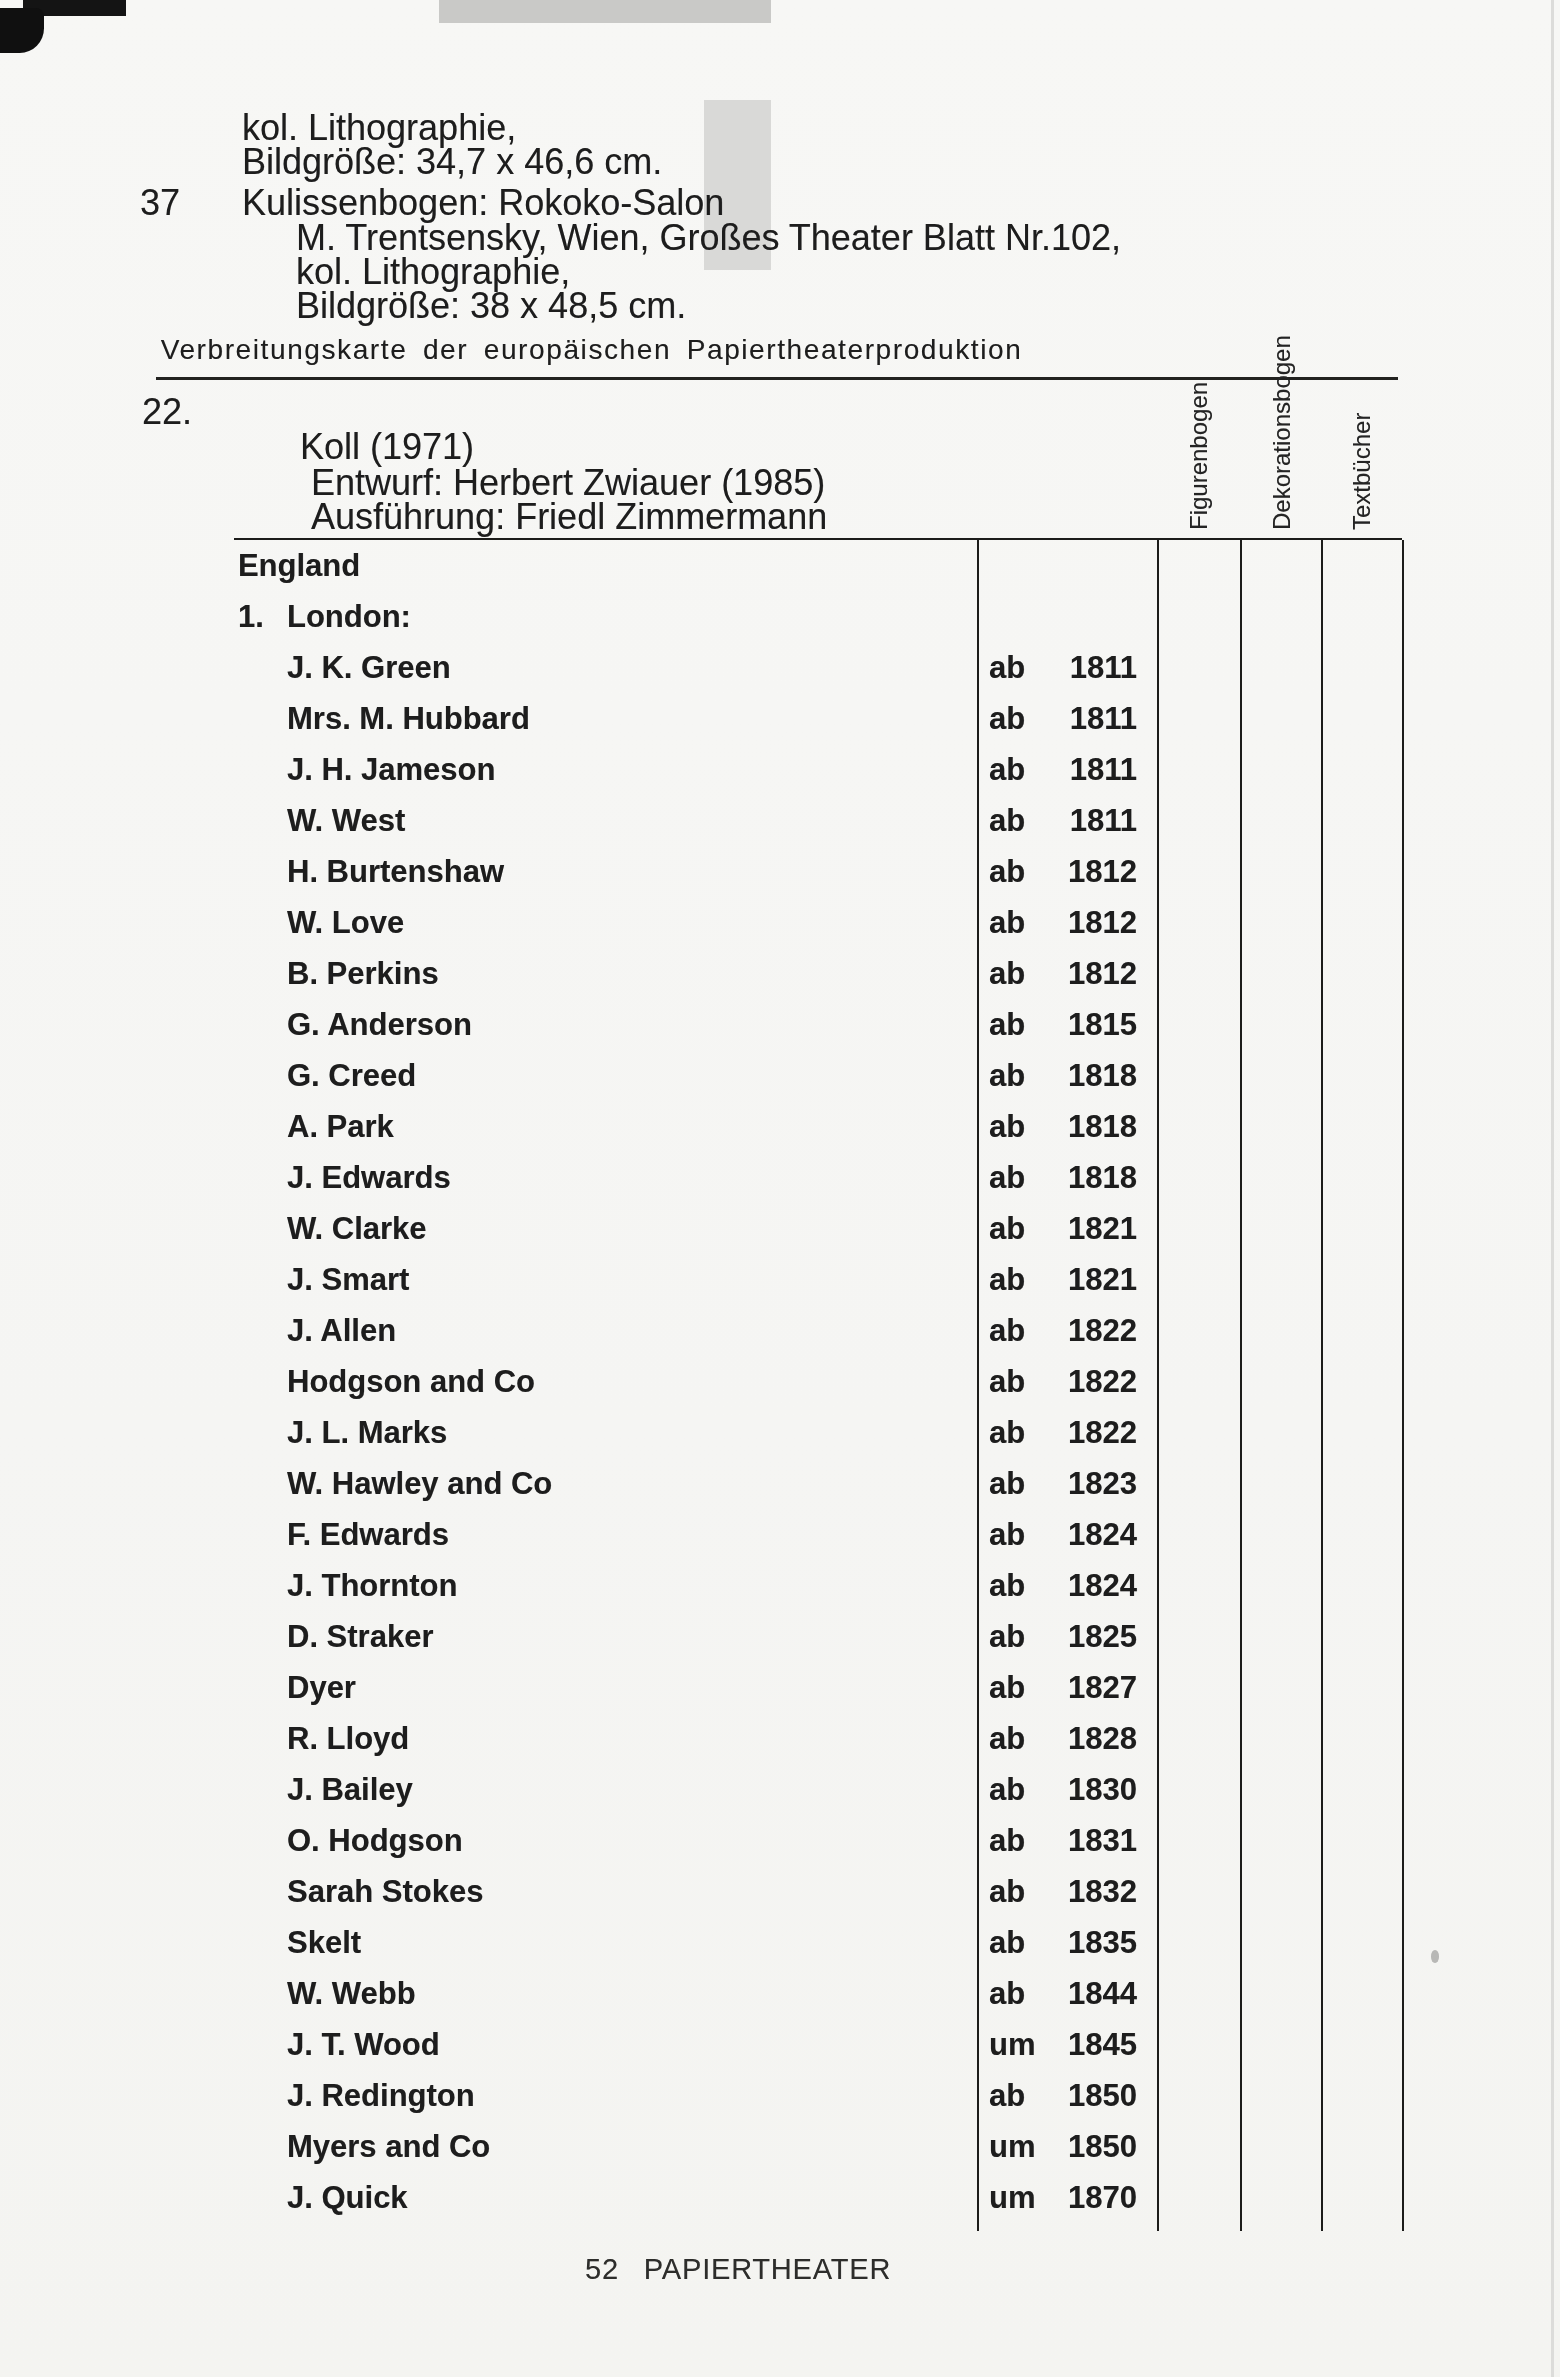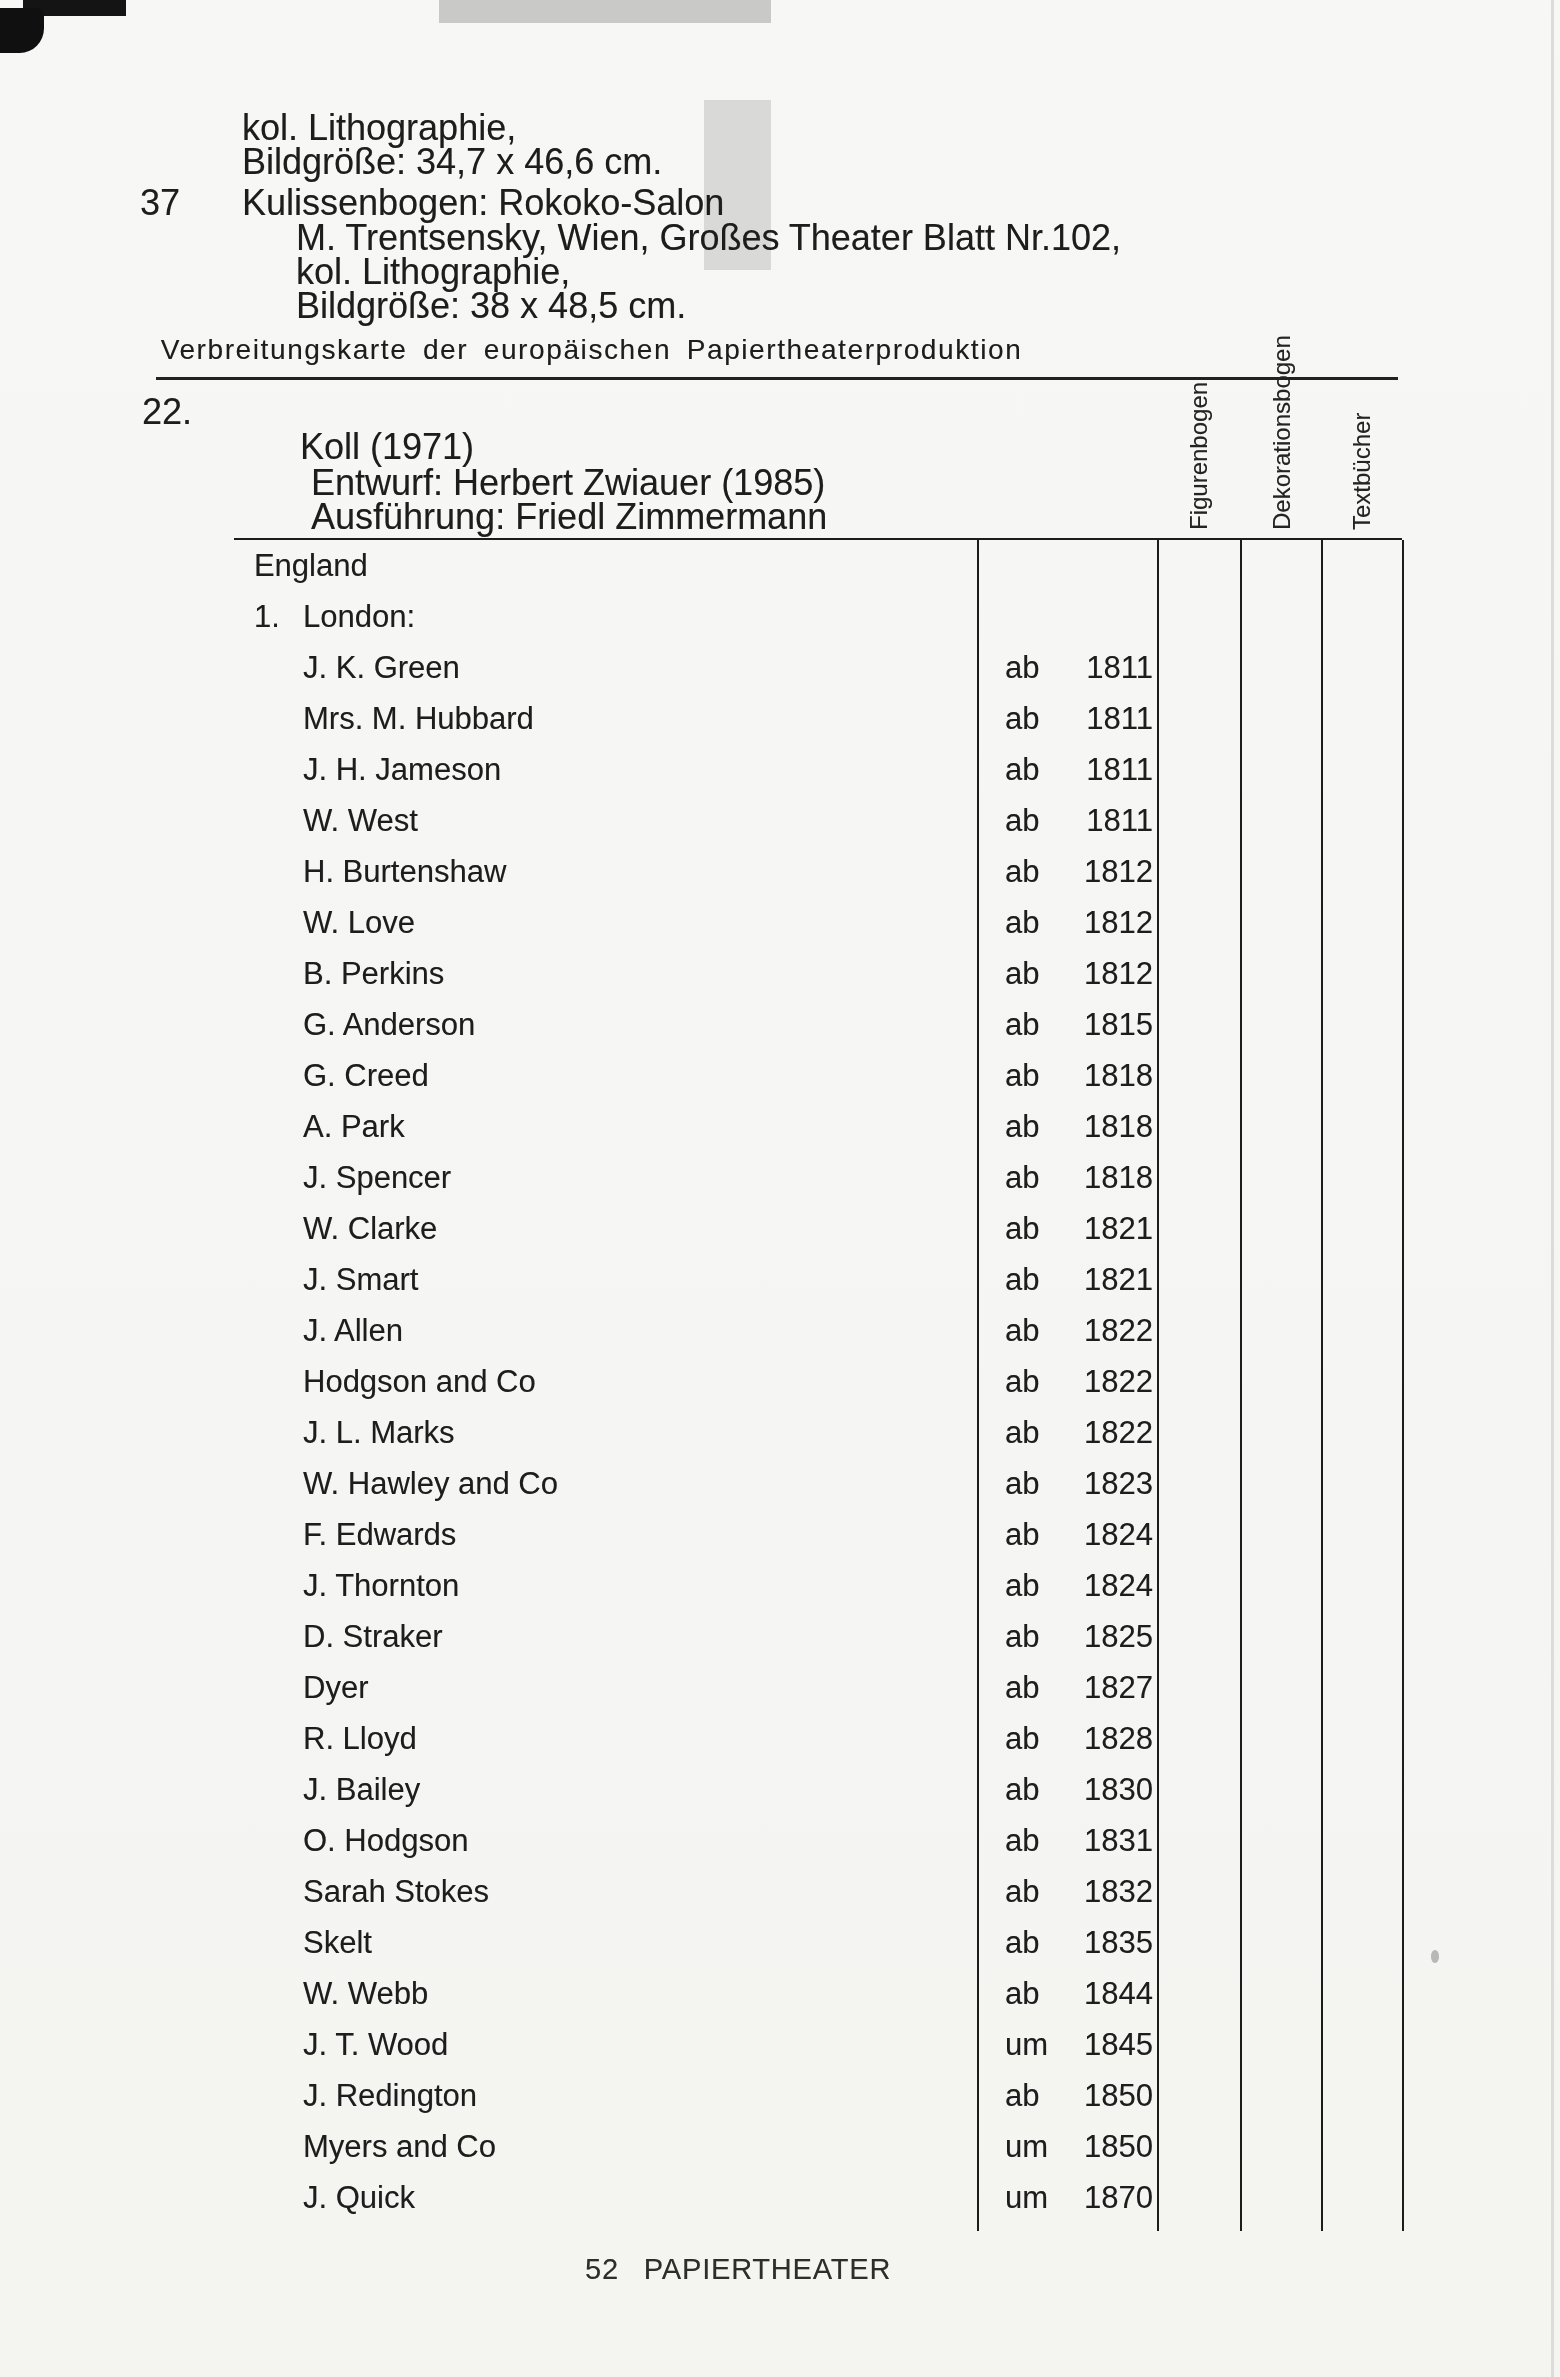--- a/index.html
+++ b/index.html
@@ -72,21 +72,21 @@
     left: 234px; top: 538px;
     width: 1170px; height: 1697px;
   }
   .hline { position: absolute; left: 0; top: 0; width: 1168px; height: 2.3px; background: #1c1c1a; }
   .vline { position: absolute; top: 1.6px; width: 2.3px; height: 1691px; background: #1c1c1a; }
   .v1 { left: 743px; }
   .v2 { left: 923px; }
   .v3 { left: 1006px; }
   .v4 { left: 1087px; }
   .v5 { left: 1168px; }
-  .tcontent { position: absolute; left: 16px; top: 3.9px; width: 1170px; }
+  .tcontent { position: absolute; left: 0; top: 3.9px; width: 1170px; font-weight: bold; }
   .trow { position: relative; height: 51px; }
   .cell { position: absolute; top: 8.6px; line-height: 1; font-size: 31px; white-space: nowrap; }
   .c-left { left: 3.9px; }
   .c-idx  { left: 3.9px; }
   .c-name { left: 53px; }
   .c-qual { left: 755px; }
   .c-year { left: 780px; width: 123px; text-align: right; }
 
   
   .footer {
@@ -195,21 +195,21 @@
           <span class="cell c-name">G. Creed</span>
           <span class="cell c-qual">ab</span>
           <span class="cell c-year">1818</span>
         </div>
         <div class="trow">
           <span class="cell c-name">A. Park</span>
           <span class="cell c-qual">ab</span>
           <span class="cell c-year">1818</span>
         </div>
         <div class="trow">
-          <span class="cell c-name">J. Spencer</span>
+          <span class="cell c-name">J. Edwards</span>
           <span class="cell c-qual">ab</span>
           <span class="cell c-year">1818</span>
         </div>
         <div class="trow">
           <span class="cell c-name">W. Clarke</span>
           <span class="cell c-qual">ab</span>
           <span class="cell c-year">1821</span>
         </div>
         <div class="trow">
           <span class="cell c-name">J. Smart</span>

